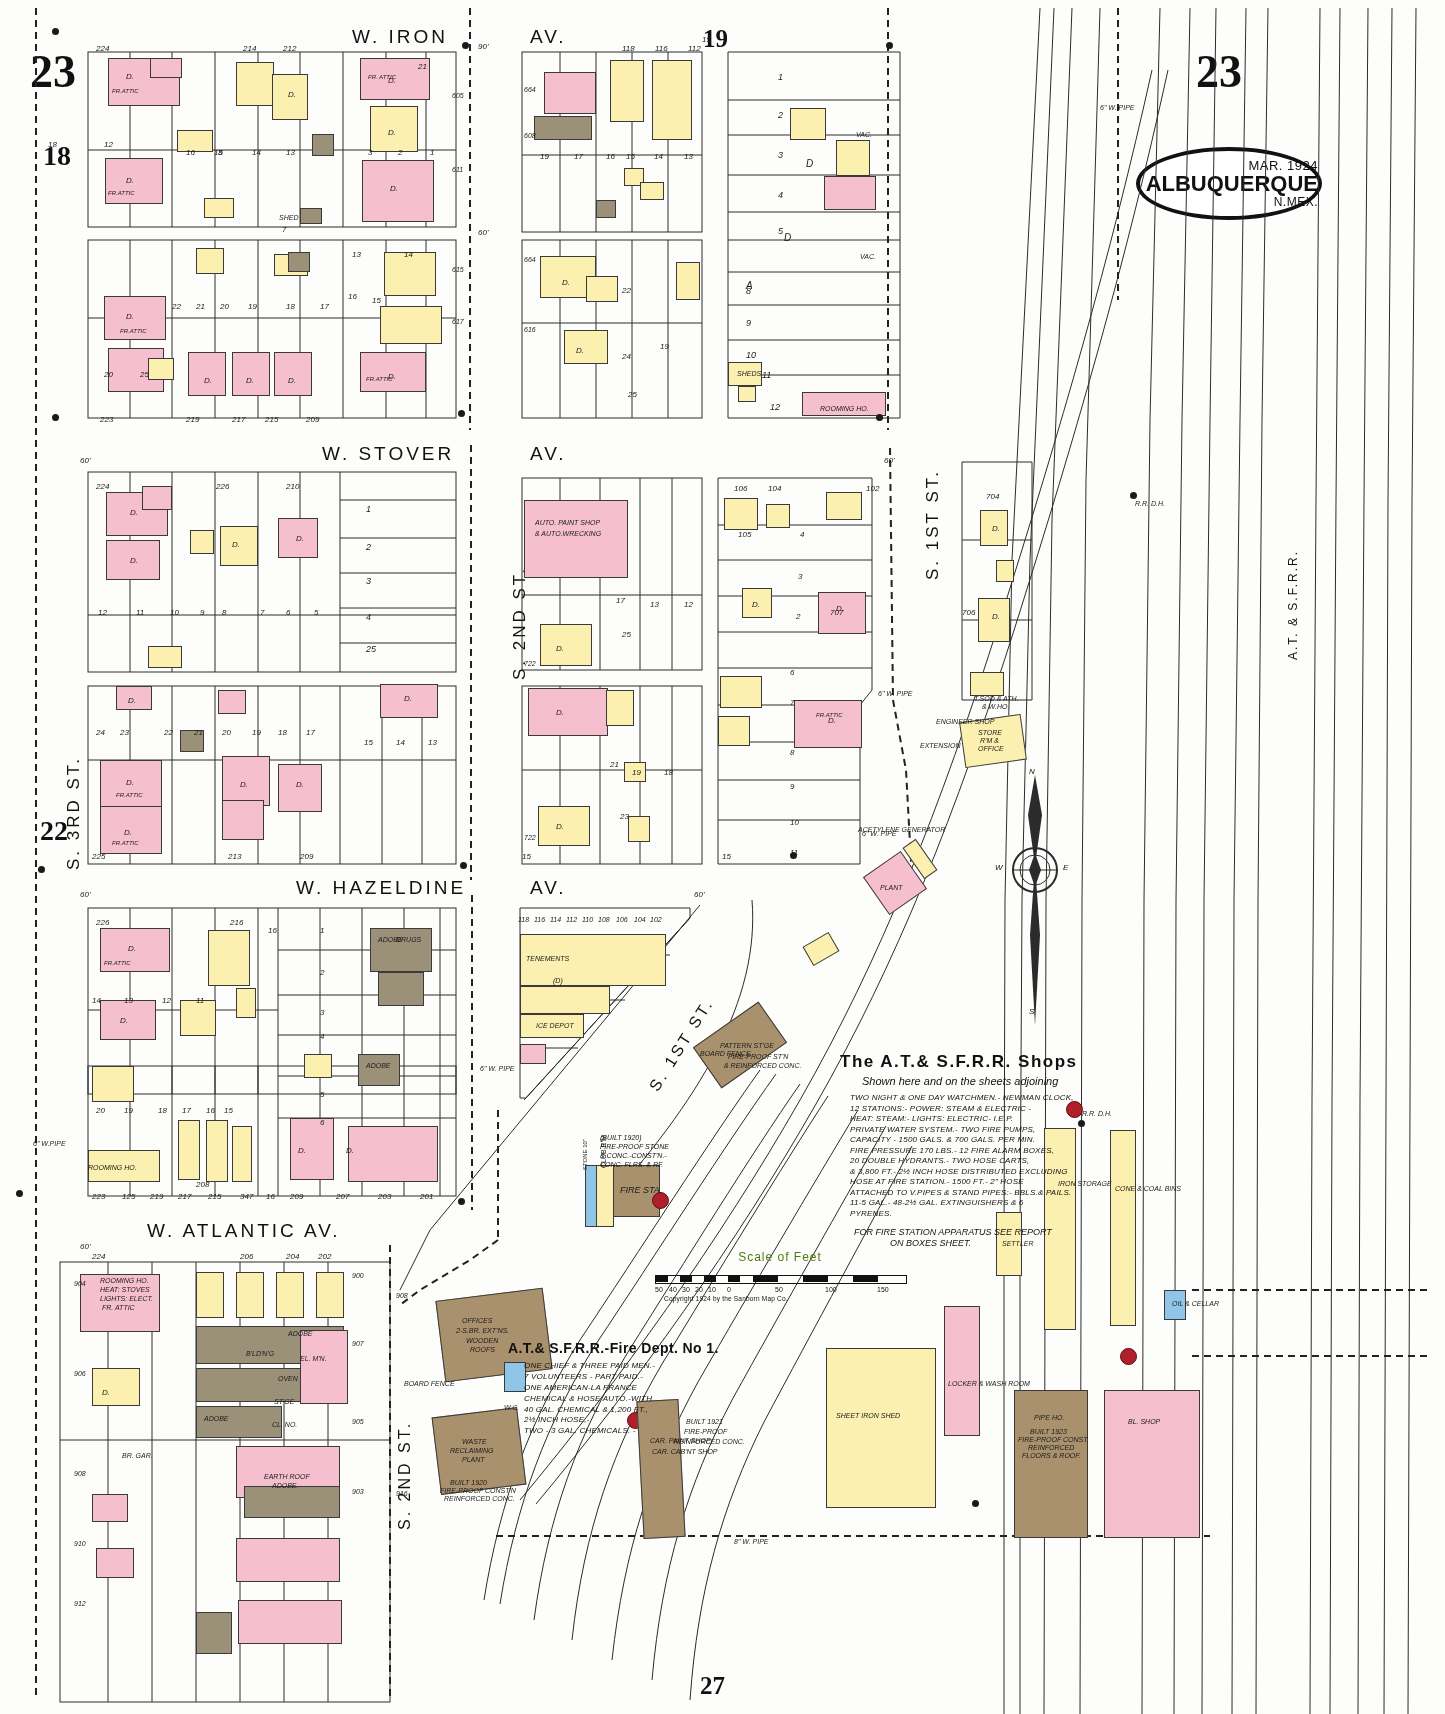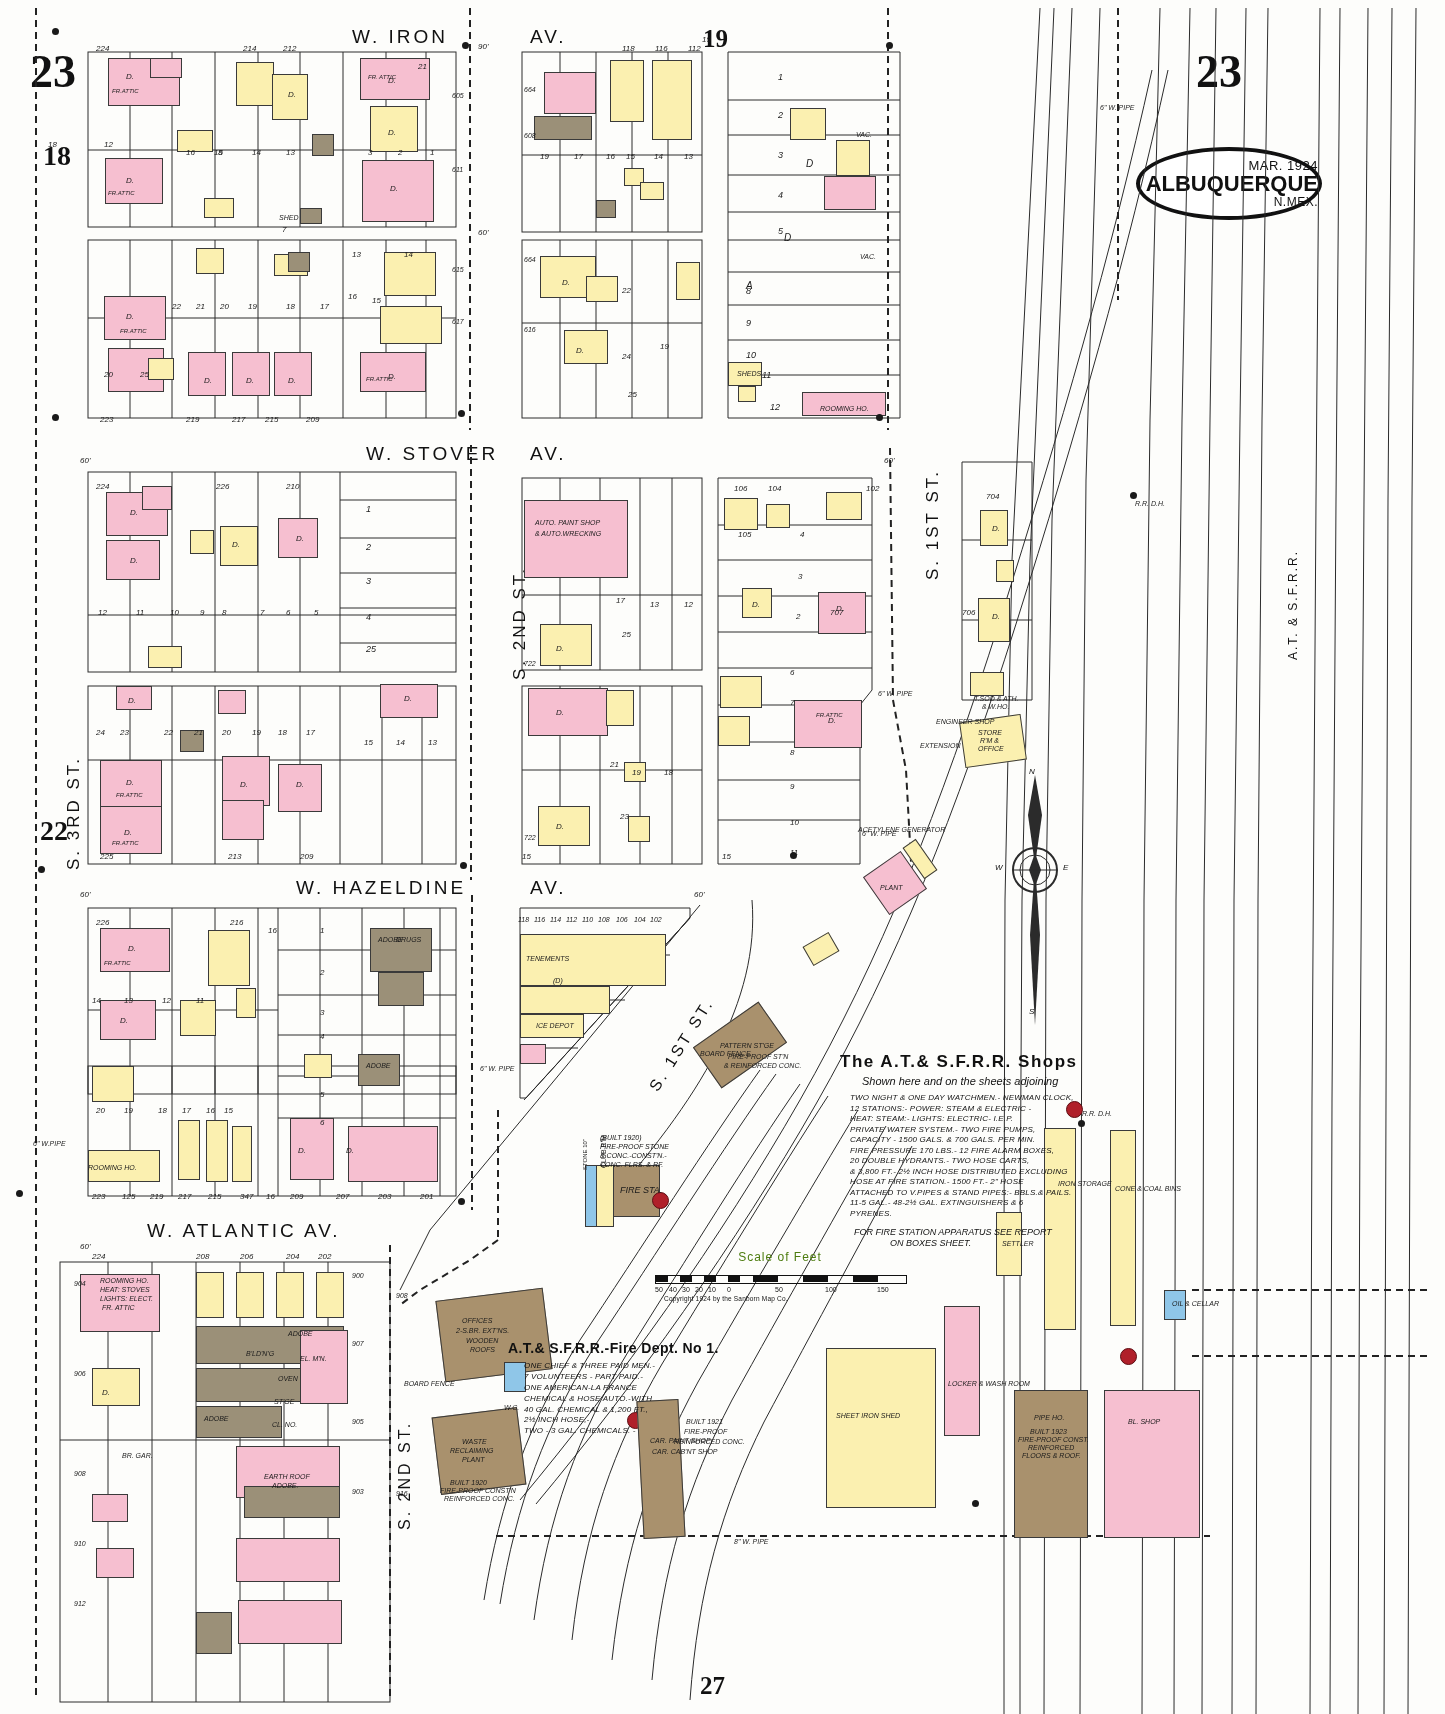--- a/index.html
+++ b/index.html
@@ -108,21 +108,21 @@
 
   <div id="cartouche">
     <div class="c-date">MAR. 1924</div>
     <div class="c-city">ALBUQUERQUE</div>
     <div class="c-state">N.MEX.</div>
   </div>
 
   <div class="streetname" style="left:352px;top:26px;">W.  IRON</div>
   <div class="streetname" style="left:530px;top:26px;">AV.</div>
 
-  <div class="streetname" style="left:322px;top:443px;margin-left:44px;">W.  STOVER</div>
+  <div class="streetname" style="left:322px;top:443px;">W.  STOVER</div>
   <div class="streetname" style="left:530px;top:443px;">AV.</div>
 
   <div class="streetname" style="left:296px;top:877px;">W.  HAZELDINE</div>
   <div class="streetname" style="left:530px;top:877px;">AV.</div>
 
   <div class="streetname" style="left:147px;top:1220px;">W.  ATLANTIC   AV.</div>
 
   <div class="streetname vert" style="left:64px;top:870px;font-size:17px;">S. 3RD          ST.</div>
   <div class="streetname vert" style="left:510px;top:680px;font-size:17px;">S. 2ND          ST.</div>
   <div class="streetname vert" style="left:923px;top:580px;font-size:17px;">S. 1ST          ST.</div>
@@ -724,21 +724,21 @@
       <div class="tiny6" style="left: 120px; top: 728px; font-size: 8px; font-style: italic;">23</div>
       <div class="tiny6" style="left: 164px; top: 728px; font-size: 8px; font-style: italic;">22</div>
       <div class="tiny6" style="left: 194px; top: 728px; font-size: 8px; font-style: italic;">21</div>
       <div class="tiny6" style="left: 222px; top: 728px; font-size: 8px; font-style: italic;">20</div>
       <div class="tiny6" style="left: 252px; top: 728px; font-size: 8px; font-style: italic;">19</div>
       <div class="tiny6" style="left: 278px; top: 728px; font-size: 8px; font-style: italic;">18</div>
       <div class="tiny6" style="left: 306px; top: 728px; font-size: 8px; font-style: italic;">17</div>
       <div class="tiny6" style="left: 364px; top: 738px; font-size: 8px; font-style: italic;">15</div>
       <div class="tiny6" style="left: 396px; top: 738px; font-size: 8px; font-style: italic;">14</div>
       <div class="tiny6" style="left: 428px; top: 738px; font-size: 8px; font-style: italic;">13</div>
-      <div class="tiny6" style="left: 100px; top: 852px; font-size: 8px; font-style: italic;">225</div>
+      <div class="tiny6" style="left: 92px; top: 852px; font-size: 8px; font-style: italic;">225</div>
       <div class="tiny6" style="left: 228px; top: 852px; font-size: 8px; font-style: italic;">213</div>
       <div class="tiny6" style="left: 300px; top: 852px; font-size: 8px; font-style: italic;">209</div>
       <div class="tiny6" style="left: 96px; top: 918px; font-size: 8px; font-style: italic;">226</div>
       <div class="tiny6" style="left: 230px; top: 918px; font-size: 8px; font-style: italic;">216</div>
       <div class="tiny6" style="left: 268px; top: 926px; font-size: 8px; font-style: italic;">16</div>
       <div class="tiny6" style="left: 320px; top: 926px; font-size: 8px; font-style: italic;">1</div>
       <div class="tiny6" style="left: 320px; top: 968px; font-size: 8px; font-style: italic;">2</div>
       <div class="tiny6" style="left: 320px; top: 1008px; font-size: 8px; font-style: italic;">3</div>
       <div class="tiny6" style="left: 320px; top: 1032px; font-size: 8px; font-style: italic;">4</div>
       <div class="tiny6" style="left: 320px; top: 1090px; font-size: 8px; font-style: italic;">5</div>
@@ -758,21 +758,21 @@
       <div class="tiny6" style="left: 150px; top: 1192px; font-size: 8px; font-style: italic;">219</div>
       <div class="tiny6" style="left: 178px; top: 1192px; font-size: 8px; font-style: italic;">217</div>
       <div class="tiny6" style="left: 208px; top: 1192px; font-size: 8px; font-style: italic;">215</div>
       <div class="tiny6" style="left: 240px; top: 1192px; font-size: 8px; font-style: italic;">347</div>
       <div class="tiny6" style="left: 266px; top: 1192px; font-size: 8px; font-style: italic;">16</div>
       <div class="tiny6" style="left: 290px; top: 1192px; font-size: 8px; font-style: italic;">209</div>
       <div class="tiny6" style="left: 336px; top: 1192px; font-size: 8px; font-style: italic;">207</div>
       <div class="tiny6" style="left: 378px; top: 1192px; font-size: 8px; font-style: italic;">203</div>
       <div class="tiny6" style="left: 420px; top: 1192px; font-size: 8px; font-style: italic;">201</div>
       <div class="tiny6" style="left: 92px; top: 1252px; font-size: 8px; font-style: italic;">224</div>
-      <div class="tiny6" style="left: 196px; top: 1252px; font-size: 8px; font-style: italic;">208</div>
+      <div class="tiny6" style="left: 196px; top: 1180px; font-size: 8px; font-style: italic;">208</div>
       <div class="tiny6" style="left: 240px; top: 1252px; font-size: 8px; font-style: italic;">206</div>
       <div class="tiny6" style="left: 286px; top: 1252px; font-size: 8px; font-style: italic;">204</div>
       <div class="tiny6" style="left: 318px; top: 1252px; font-size: 8px; font-style: italic;">202</div>
       <div class="tiny6" style="left: 778px; top: 72px; font-size: 9px; font-style: italic;">1</div>
       <div class="tiny6" style="left: 778px; top: 110px; font-size: 9px; font-style: italic;">2</div>
       <div class="tiny6" style="left: 778px; top: 150px; font-size: 9px; font-style: italic;">3</div>
       <div class="tiny6" style="left: 778px; top: 190px; font-size: 9px; font-style: italic;">4</div>
       <div class="tiny6" style="left: 778px; top: 226px; font-size: 9px; font-style: italic;">5</div>
       <div class="tiny6" style="left: 746px; top: 286px; font-size: 9px; font-style: italic;">8</div>
       <div class="tiny6" style="left: 746px; top: 318px; font-size: 9px; font-style: italic;">9</div>

